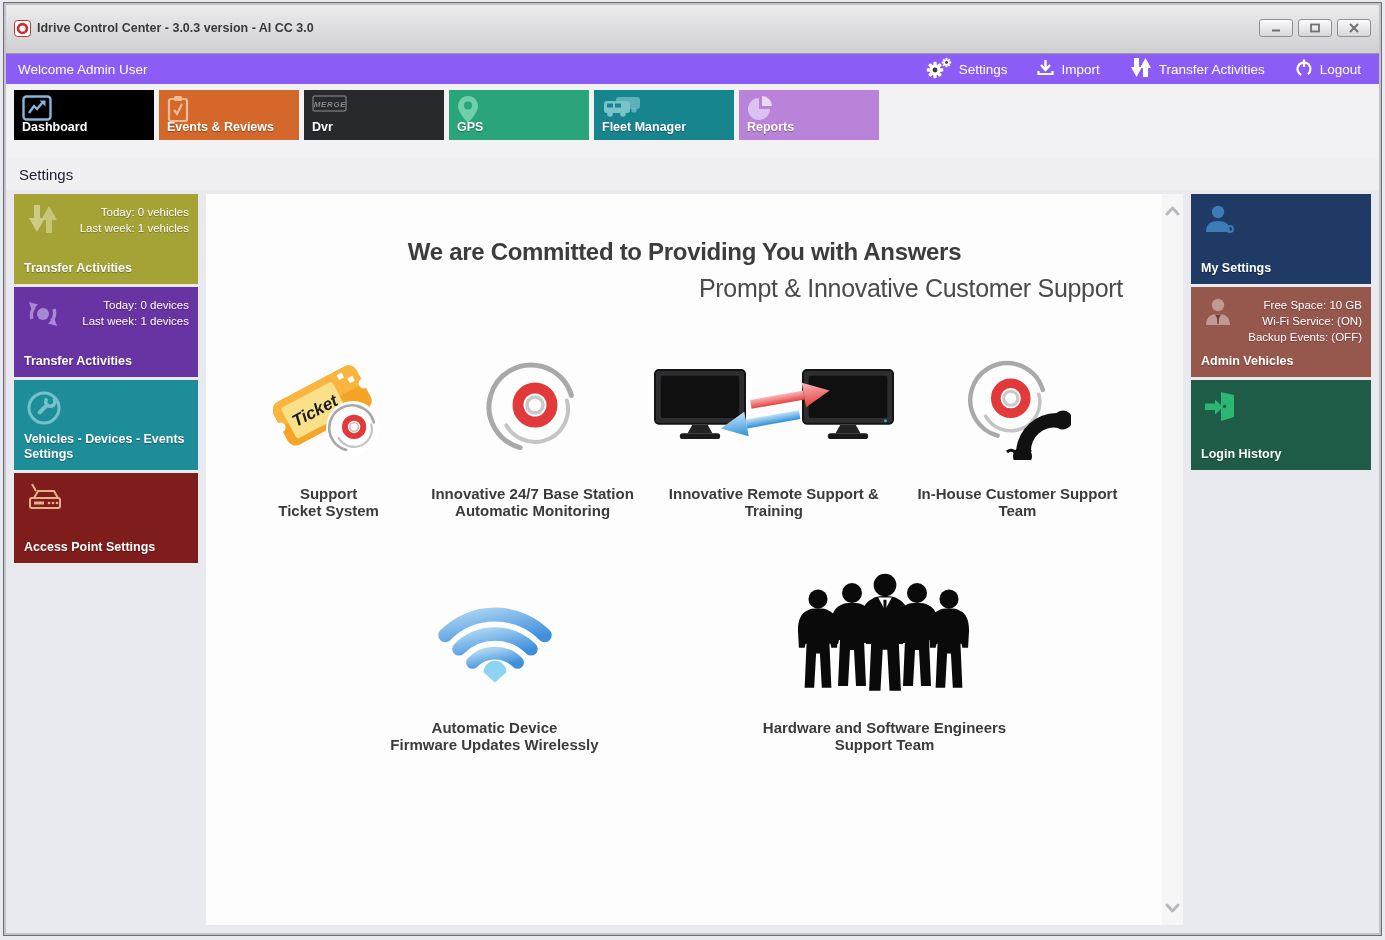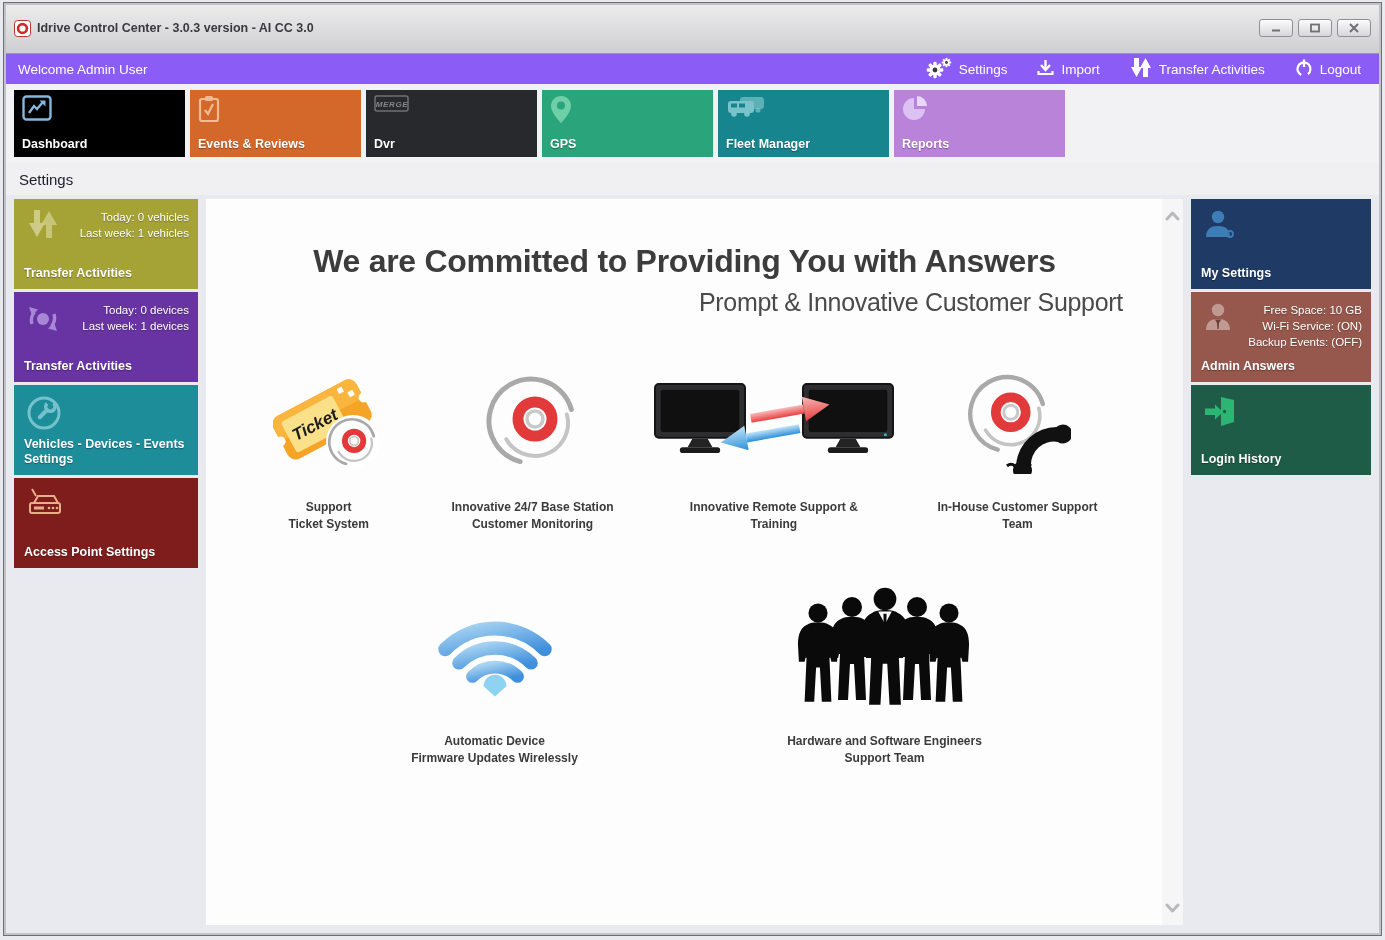--- a/index.html
+++ b/index.html
@@ -35,21 +35,21 @@
   }
   .welcome{font-size:13.5px;}
   .hactions{margin-left:auto;display:flex;align-items:center;gap:30px;padding-right:6px;}
   .hbtn{display:flex;align-items:center;gap:7px;font-size:13.5px;color:#fff;cursor:default;}
   
   .navrow{
     flex:0 0 62px;background:#f2f2f4;display:flex;gap:5px;
     padding:6px 0 6px 10px;align-items:flex-start;
   }
   .tile{
-    width:140px;height:67px;position:relative;color:#fff;cursor:default;flex:0 0 140px;padding-left:31px;
+    width:140px;height:50px;position:relative;color:#fff;cursor:default;flex:0 0 140px;
   }
   .tile .tile-icon{position:absolute;top:5px;left:8px;}
   .tile .tile-label{
     position:absolute;left:8px;bottom:6px;font-size:12.5px;font-weight:bold;
     text-shadow:0 1px 1px rgba(0,0,0,.35);white-space:nowrap;
   }
   
   .section-label{
     flex:0 0 32px;display:flex;align-items:center;padding-left:15px;
     font-size:15px;color:#1d1d30;background:#f0f0f3;
@@ -73,32 +73,32 @@
   .main-panel{
     flex:1;background:#fdfdfd;margin:0 8px;position:relative;overflow:hidden;
   }
   .scrolltrack{
     position:absolute;top:0;right:0;bottom:0;width:21px;background:#f6f6f7;
     display:flex;flex-direction:column;justify-content:space-between;align-items:center;
     padding:8px 0;box-sizing:border-box;
   }
   .main-inner{padding:44px 60px 0 40px;}
   .h1{
-    text-align:center;font-size:32px;font-weight:bold;color:#3c3c3c;letter-spacing:-0.3px;
+    text-align:center;font-size:24px;font-weight:bold;color:#3c3c3c;letter-spacing:-0.3px;
   }
   .h2{
     text-align:right;font-size:25px;font-weight:normal;color:#4a4a4a;margin-top:8px;letter-spacing:-0.3px;
   }
   .feat-row{display:flex;justify-content:center;align-items:flex-start;}
   .feat-row.r1{margin-top:48px;gap:18px;}
   .feat-row.r2{margin-top:52px;gap:80px;}
   .feature{display:flex;flex-direction:column;align-items:center;}
   .fe-icon{height:112px;display:flex;align-items:center;justify-content:center;}
   .r2 .fe-icon{height:126px;}
-  .fe-label{margin-top:22px;text-align:center;font-size:12px;font-weight:bold;color:#3b3b3b;line-height:17px;}
+  .fe-label{margin-top:22px;text-align:center;font-size:15px;font-weight:bold;color:#3b3b3b;line-height:17px;}
   .f1{width:180px}.f2{width:225px}.f3{width:240px}.f4{width:230px}
   .f5{width:230px}.f6{width:320px}.f7{width:300px}
 </style>
 </head>
 <body>
 
 <svg width="0" height="0" style="position:absolute">
   <defs>
     <linearGradient id="gBlueA" x1="0" y1="0" x2="0" y2="1">
       <stop offset="0" stop-color="#bfe3f7"></stop>
@@ -396,21 +396,21 @@
           </div>
 
           <div class="feature f2">
             <div class="fe-icon">
               <svg width="100" height="100" viewBox="0 0 100 100">
                 <use href="#spiral" width="100" height="100"></use>
               </svg>
             </div>
             <div class="fe-label">
               <div>Innovative 24/7 Base Station</div>
-              <div>Customer Monitoring</div>
+              <div>Automatic Monitoring</div>
             </div>
           </div>
 
           <div class="feature f3">
             <div class="fe-icon">
               <svg width="240" height="104" viewBox="0 0 240 104">
                 <use href="#monitor" x="0" y="14" width="92" height="71"></use>
                 <use href="#monitor" x="148" y="14" width="92" height="71"></use>
                 <g transform="rotate(-10 130 42)">
                   <rect x="96" y="39" width="54" height="9" fill="url(#gRedA)"></rect>
@@ -515,21 +515,21 @@
             <path d="M3,28 c0,-8 5,-11 12,-11 s12,3 12,11 z" fill="#c09a92"></path>
             <polygon points="12,17.5 18,17.5 15,23" fill="#6d4038"></polygon>
             <polygon points="14,19 16,19 15.7,27 14.3,27" fill="#6d4038"></polygon>
           </svg>
         </span>
         <span class="card-stats">
           <div>Free Space: 10 GB</div>
           <div>Wi-Fi Service: (ON)</div>
           <div>Backup Events: (OFF)</div>
         </span>
-        <span class="card-title">Admin Answers</span>
+        <span class="card-title">Admin Vehicles</span>
       </div>
 
       <div class="card" style="background-color: rgb(30, 92, 71);">
         <span class="card-icon">
           <svg width="34" height="33" viewBox="0 0 34 33">
             <polygon points="18,2 31,5 31,27 18,31" fill="#2bb673"></polygon>
             <circle cx="21.5" cy="16.5" r="1.7" fill="#1e5c47"></circle>
             <rect x="2" y="13.5" width="10" height="6.5" fill="#2bb673"></rect>
             <polygon points="12,9.5 12,24.5 20,17" fill="#2bb673"></polygon>
           </svg>

